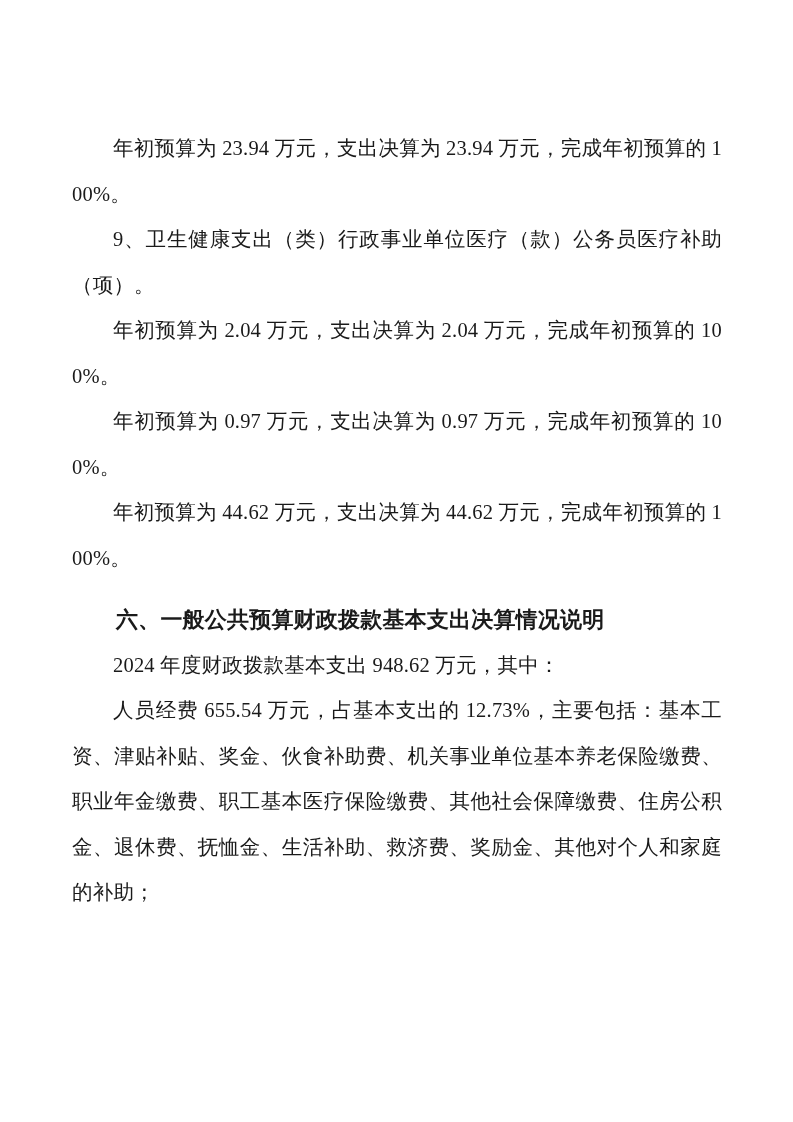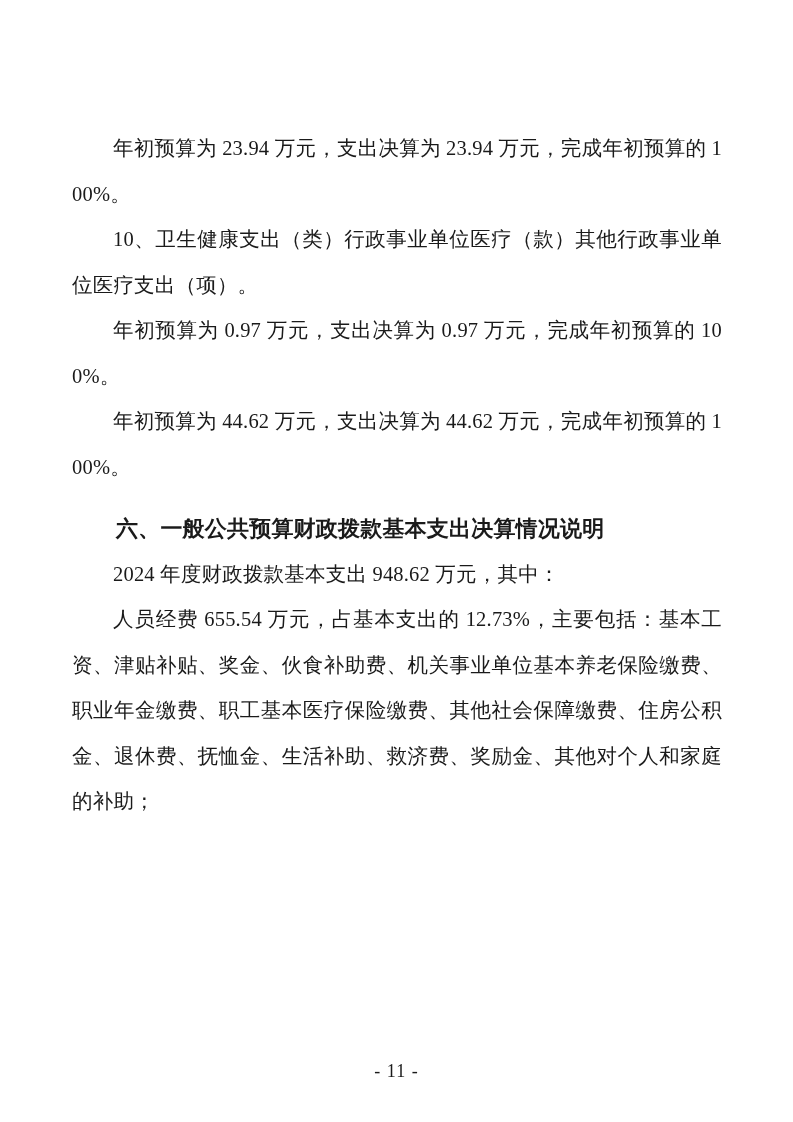--- a/index.html
+++ b/index.html
@@ -64,34 +64,34 @@
   }
 </style>
 </head>
 <body>
 
 <div class="page">
   <div class="doc-body">
 
     <p class="para">年初预算为 23.94 万元，支出决算为 23.94 万元，完成年初预算的 100%。</p>
 
+    <p class="para">9、卫生健康支出（类）行政事业单位医疗（款）公务员医疗补助（项）。</p>
 
+    <p class="para">年初预算为 2.04 万元，支出决算为 2.04 万元，完成年初预算的 100%。</p>
 
-    <p class="para">10、卫生健康支出（类）行政事业单位医疗（款）其他行政事业单位医疗支出（项）。</p>
 
     <p class="para">年初预算为 0.97 万元，支出决算为 0.97 万元，完成年初预算的 100%。</p>
 
 
     <p class="para">年初预算为 44.62 万元，支出决算为 44.62 万元，完成年初预算的 100%。</p>
 
     <div class="spacer-top"></div>
 
     <h2 class="heading">六、一般公共预算财政拨款基本支出决算情况说明</h2>
 
     <p class="para">2024 年度财政拨款基本支出 948.62 万元，其中：</p>
 
     <p class="para">人员经费 655.54 万元，占基本支出的 12.73%，主要包括：基本工资、津贴补贴、奖金、伙食补助费、机关事业单位基本养老保险缴费、职业年金缴费、职工基本医疗保险缴费、其他社会保障缴费、住房公积金、退休费、抚恤金、生活补助、救济费、奖励金、其他对个人和家庭的补助；</p>
 
 
   </div>
 
-  <div class="footer">- 11 -</div>
 </div>
 
 </body></html>

